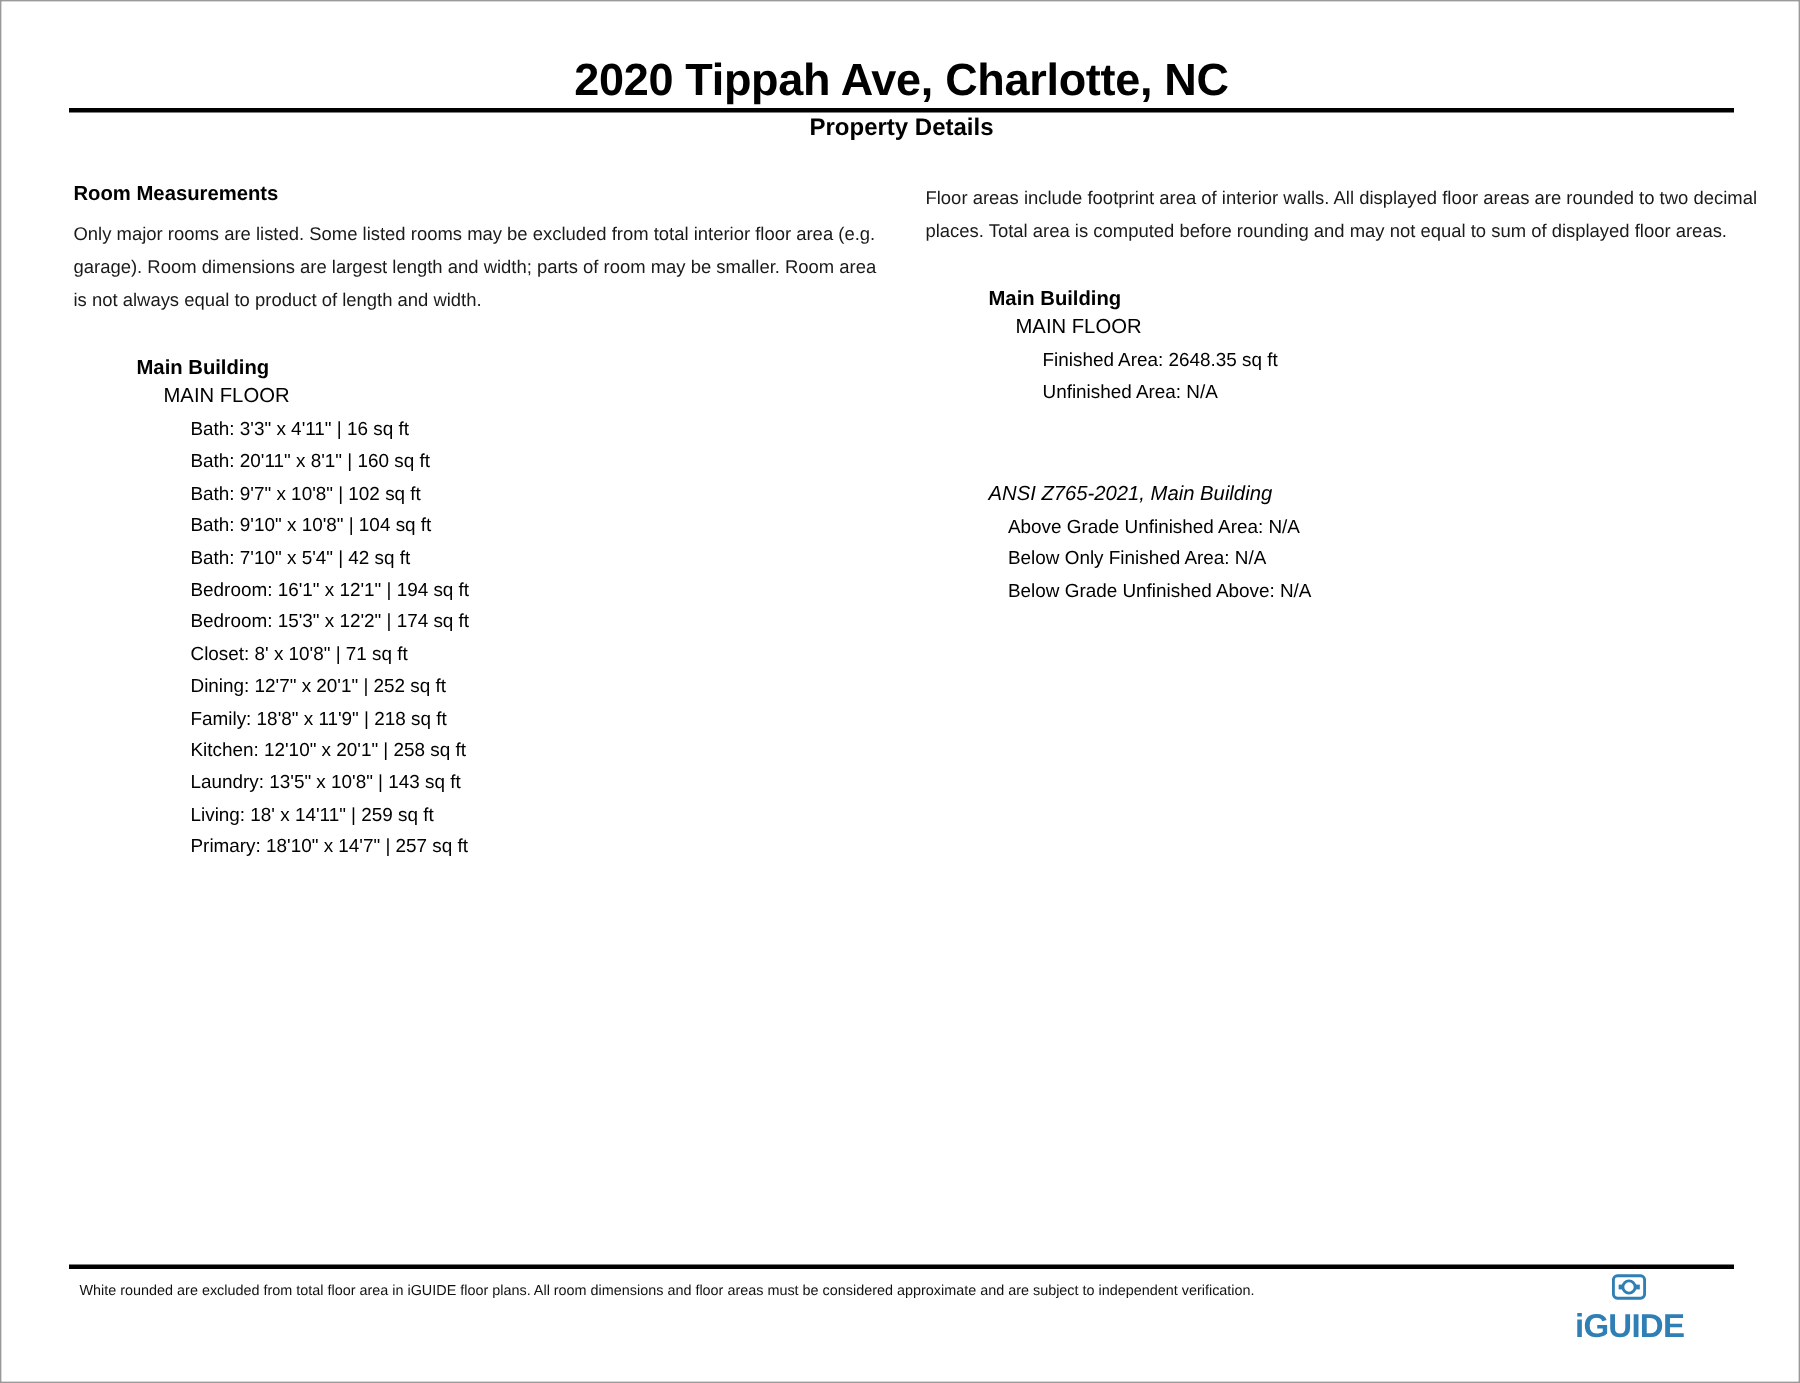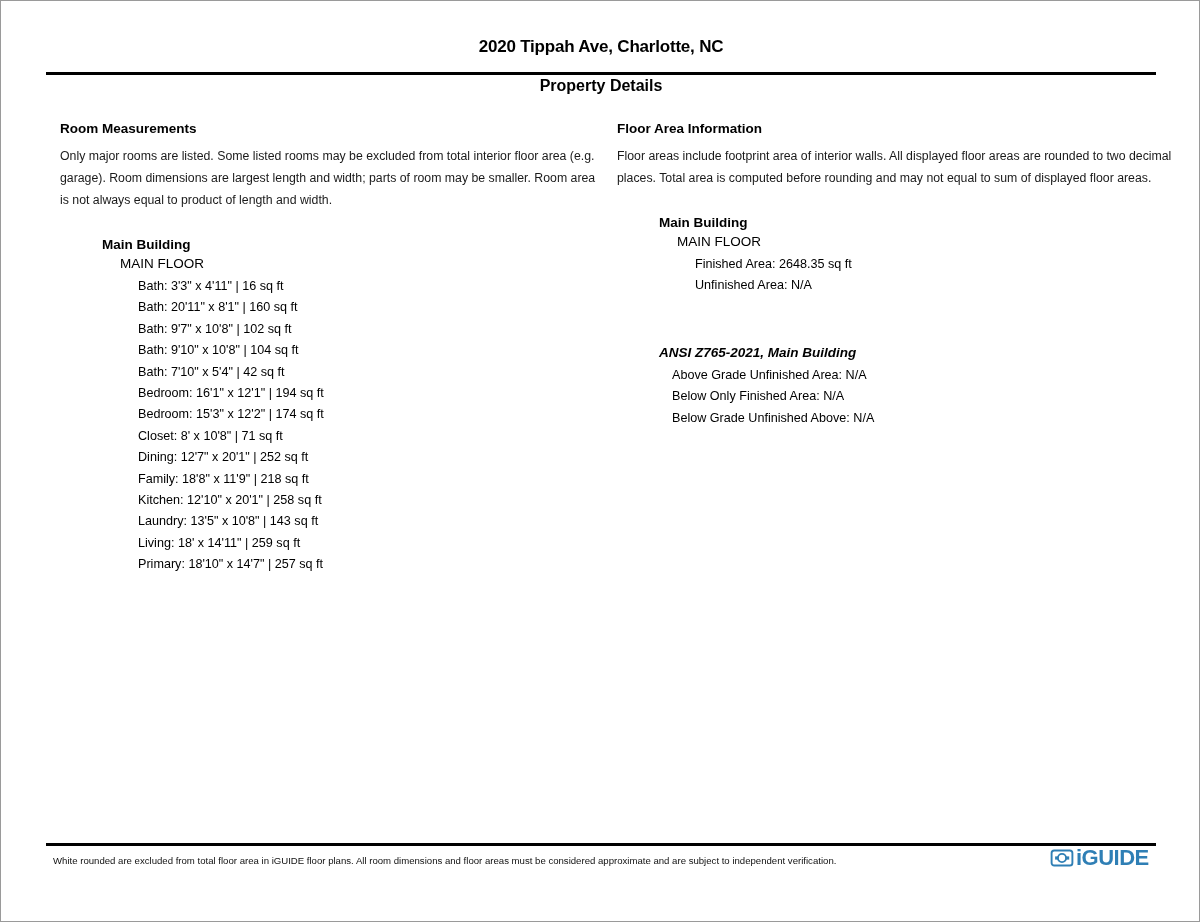--- a/index.html
+++ b/index.html
@@ -26,21 +26,21 @@
     background: #ffffff;
   }
 
   
   .doc-title {
     position: absolute;
     left: 45px;
     top: 36px;
     width: 1110px;
     text-align: center;
-    font-size: 17px;
+    font-size: 30px;
     font-weight: bold;
     color: #000000;
     letter-spacing: -0.2px;
   }
   .rule-top {
     position: absolute;
     left: 45px;
     top: 71px;
     width: 1110px;
     height: 3px;
@@ -55,21 +55,21 @@
     font-size: 16px;
     font-weight: bold;
     color: #000000;
   }
 
   
   .col {
     position: absolute;
     top: 120px;
   }
-  .col-left  { left: 59px;  width: 545px; }
+  .col-left  { left: 48px;  width: 545px; }
   .col-right { left: 616px; width: 560px; }
 
   .section-heading {
     font-size: 13.5px;
     font-weight: bold;
     color: #000000;
     margin: 0 0 9px 0;
   }
   .section-note {
     font-size: 12.3px;
@@ -104,21 +104,21 @@
     font-size: 12.6px;
     color: #000000;
     padding-left: 78px;
     line-height: 21.4px;
     white-space: nowrap;
   }
 
   .ansi-block { margin-top: 48px; }
   .ansi-title {
     font-size: 13.5px;
-    font-weight: bold;
+    font-weight: normal;
     font-style: italic;
     color: #000000;
     margin: 0 0 5px 0;
     padding-left: 42px;
   }
   .ansi-entry {
     font-size: 12.6px;
     color: #000000;
     padding-left: 55px;
     line-height: 21.4px;
@@ -143,20 +143,21 @@
     color: #111111;
     line-height: 13px;
   }
   .logo {
     position: absolute;
     left: 1049px;
     top: 845px;
     display: flex;
     align-items: center;
     gap: 2px;
+    flex-direction: column;
   }
   .logo-mark {
     width: 24px;
     height: 24px;
     display: block;
   }
   .logo-text {
     font-size: 22px;
     font-weight: bold;
     color: #2f7fb5;
@@ -194,21 +195,20 @@
             <div class="entry">Family: 18'8" x 11'9" | 218 sq ft</div>
             <div class="entry">Kitchen: 12'10" x 20'1" | 258 sq ft</div>
             <div class="entry">Laundry: 13'5" x 10'8" | 143 sq ft</div>
             <div class="entry">Living: 18' x 14'11" | 259 sq ft</div>
             <div class="entry">Primary: 18'10" x 14'7" | 257 sq ft</div>
           </div>
       </div>
     </div>
 
     <div class="col col-right">
-      <div class="section-heading">Floor Area Information</div>
       <p class="section-note">Floor areas include footprint area of interior walls. All displayed floor areas are rounded to two decimal places. Total area is computed before rounding and may not equal to sum of displayed floor areas.</p>
 
       <div class="group-right">
         <div class="building-name rt">Main Building</div>
         <div class="floor-name">MAIN FLOOR</div>
         <div id="area-list">
             <div class="entry">Finished Area: 2648.35 sq ft</div>
             <div class="entry">Unfinished Area: N/A</div>
           </div>
       </div>

